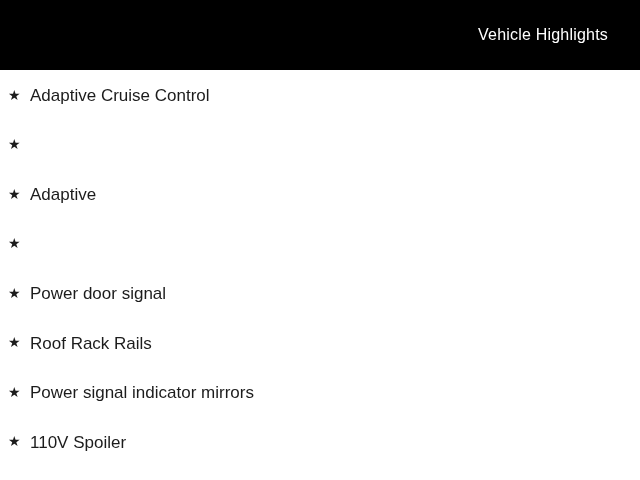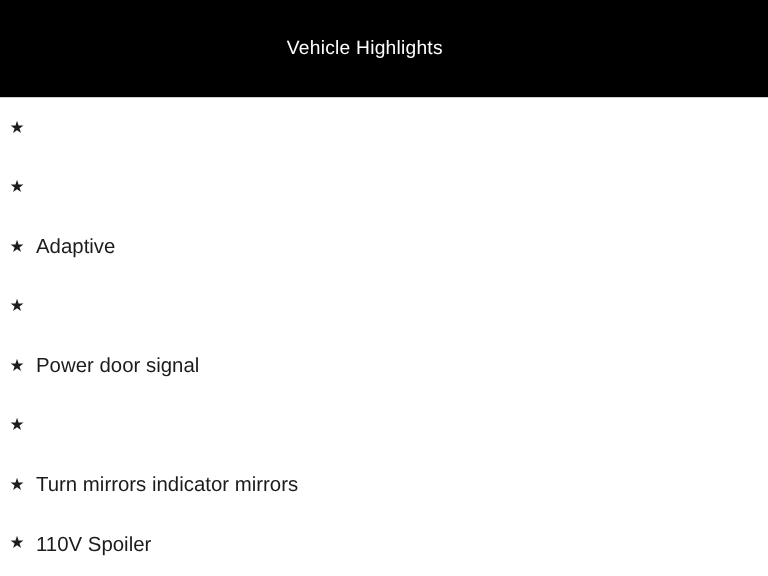--- a/index.html
+++ b/index.html
@@ -13,26 +13,26 @@
     background: #ffffff;
     font-family: "Liberation Sans", sans-serif;
   }
   .panel {
     width: 640px;
     height: 480px;
     display: flex;
     flex-direction: column;
   }
   .header {
-    height: 81px;
+    height: 70px;
     background: #000000;
     color: #ffffff;
     display: flex;
     align-items: center;
-    justify-content: center;
+    justify-content: flex-end;
     padding-right: 32px;
     box-sizing: border-box;
     flex: 0 0 auto;
   }
   .header-title {
     font-size: 16px;
     letter-spacing: 0.2px;
   }
   .highlights-list {
     list-style: none;
@@ -64,40 +64,42 @@
 </head>
 <body>
 
 <div class="panel">
   <div class="header">
     <span class="header-title">Vehicle Highlights</span>
   </div>
   <ul class="highlights-list">
       <li class="highlight-row">
         <span class="star">★</span>
+        <span class="label">Adaptive Cruise Control</span>
       </li>
       <li class="highlight-row">
         <span class="star">★</span>
       </li>
       <li class="highlight-row">
         <span class="star">★</span>
         <span class="label">Adaptive</span>
       </li>
       <li class="highlight-row">
         <span class="star">★</span>
       </li>
       <li class="highlight-row">
         <span class="star">★</span>
         <span class="label">Power door signal</span>
       </li>
       <li class="highlight-row">
         <span class="star">★</span>
+        <span class="label">Roof Rack Rails</span>
       </li>
       <li class="highlight-row">
         <span class="star">★</span>
-        <span class="label">Turn mirrors indicator mirrors</span>
+        <span class="label">Power signal indicator mirrors</span>
       </li>
       <li class="highlight-row">
         <span class="star">★</span>
         <span class="label">110V Spoiler</span>
       </li>
     </ul>
 </div>
 
 </body></html>

